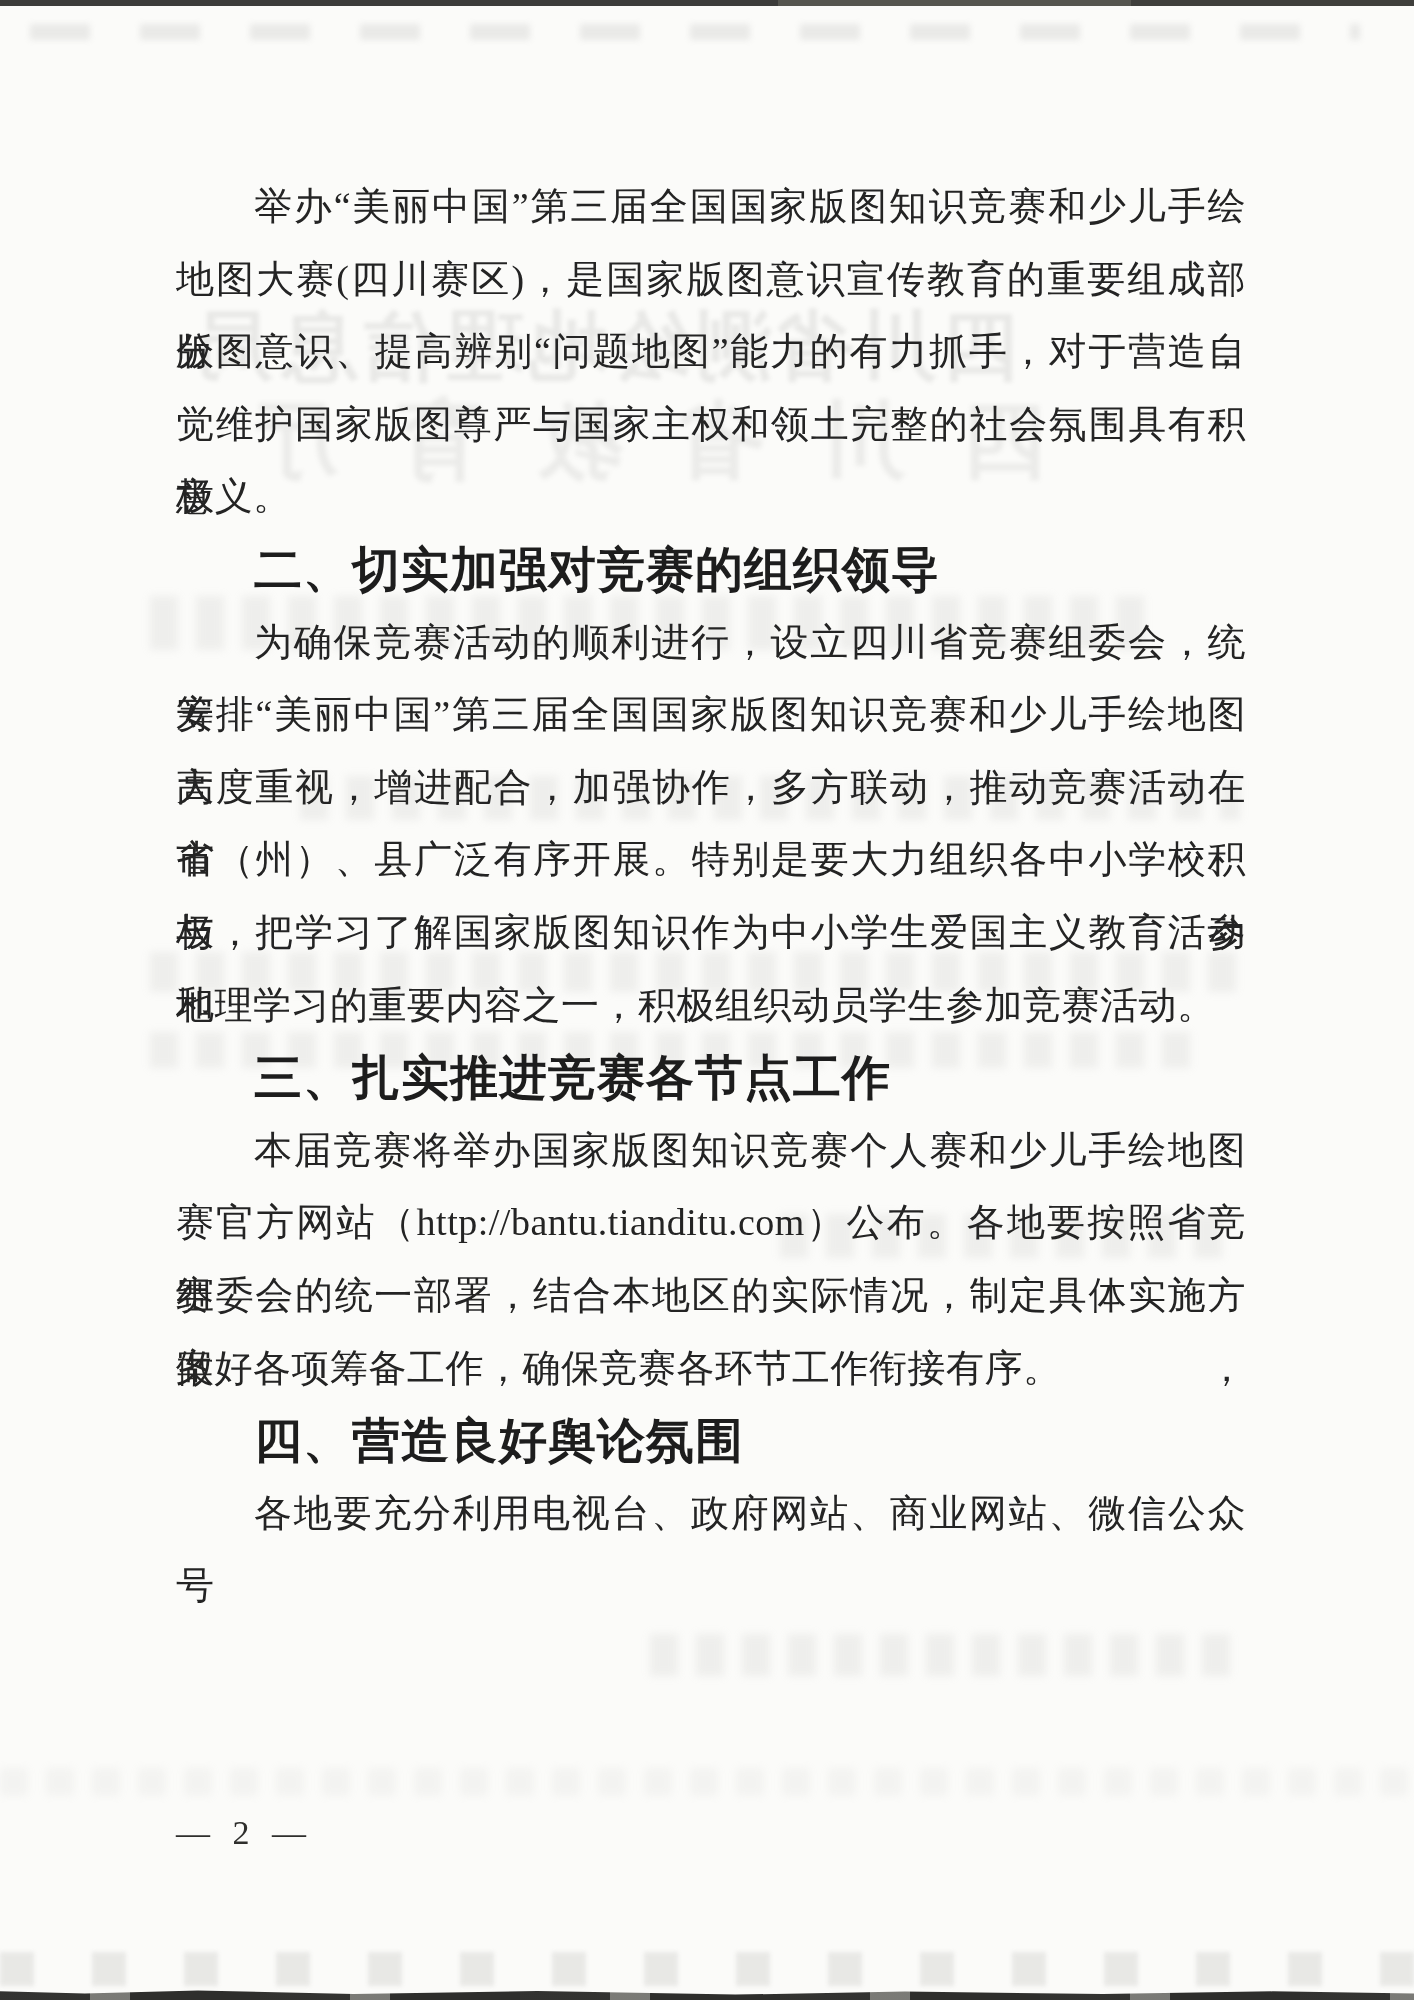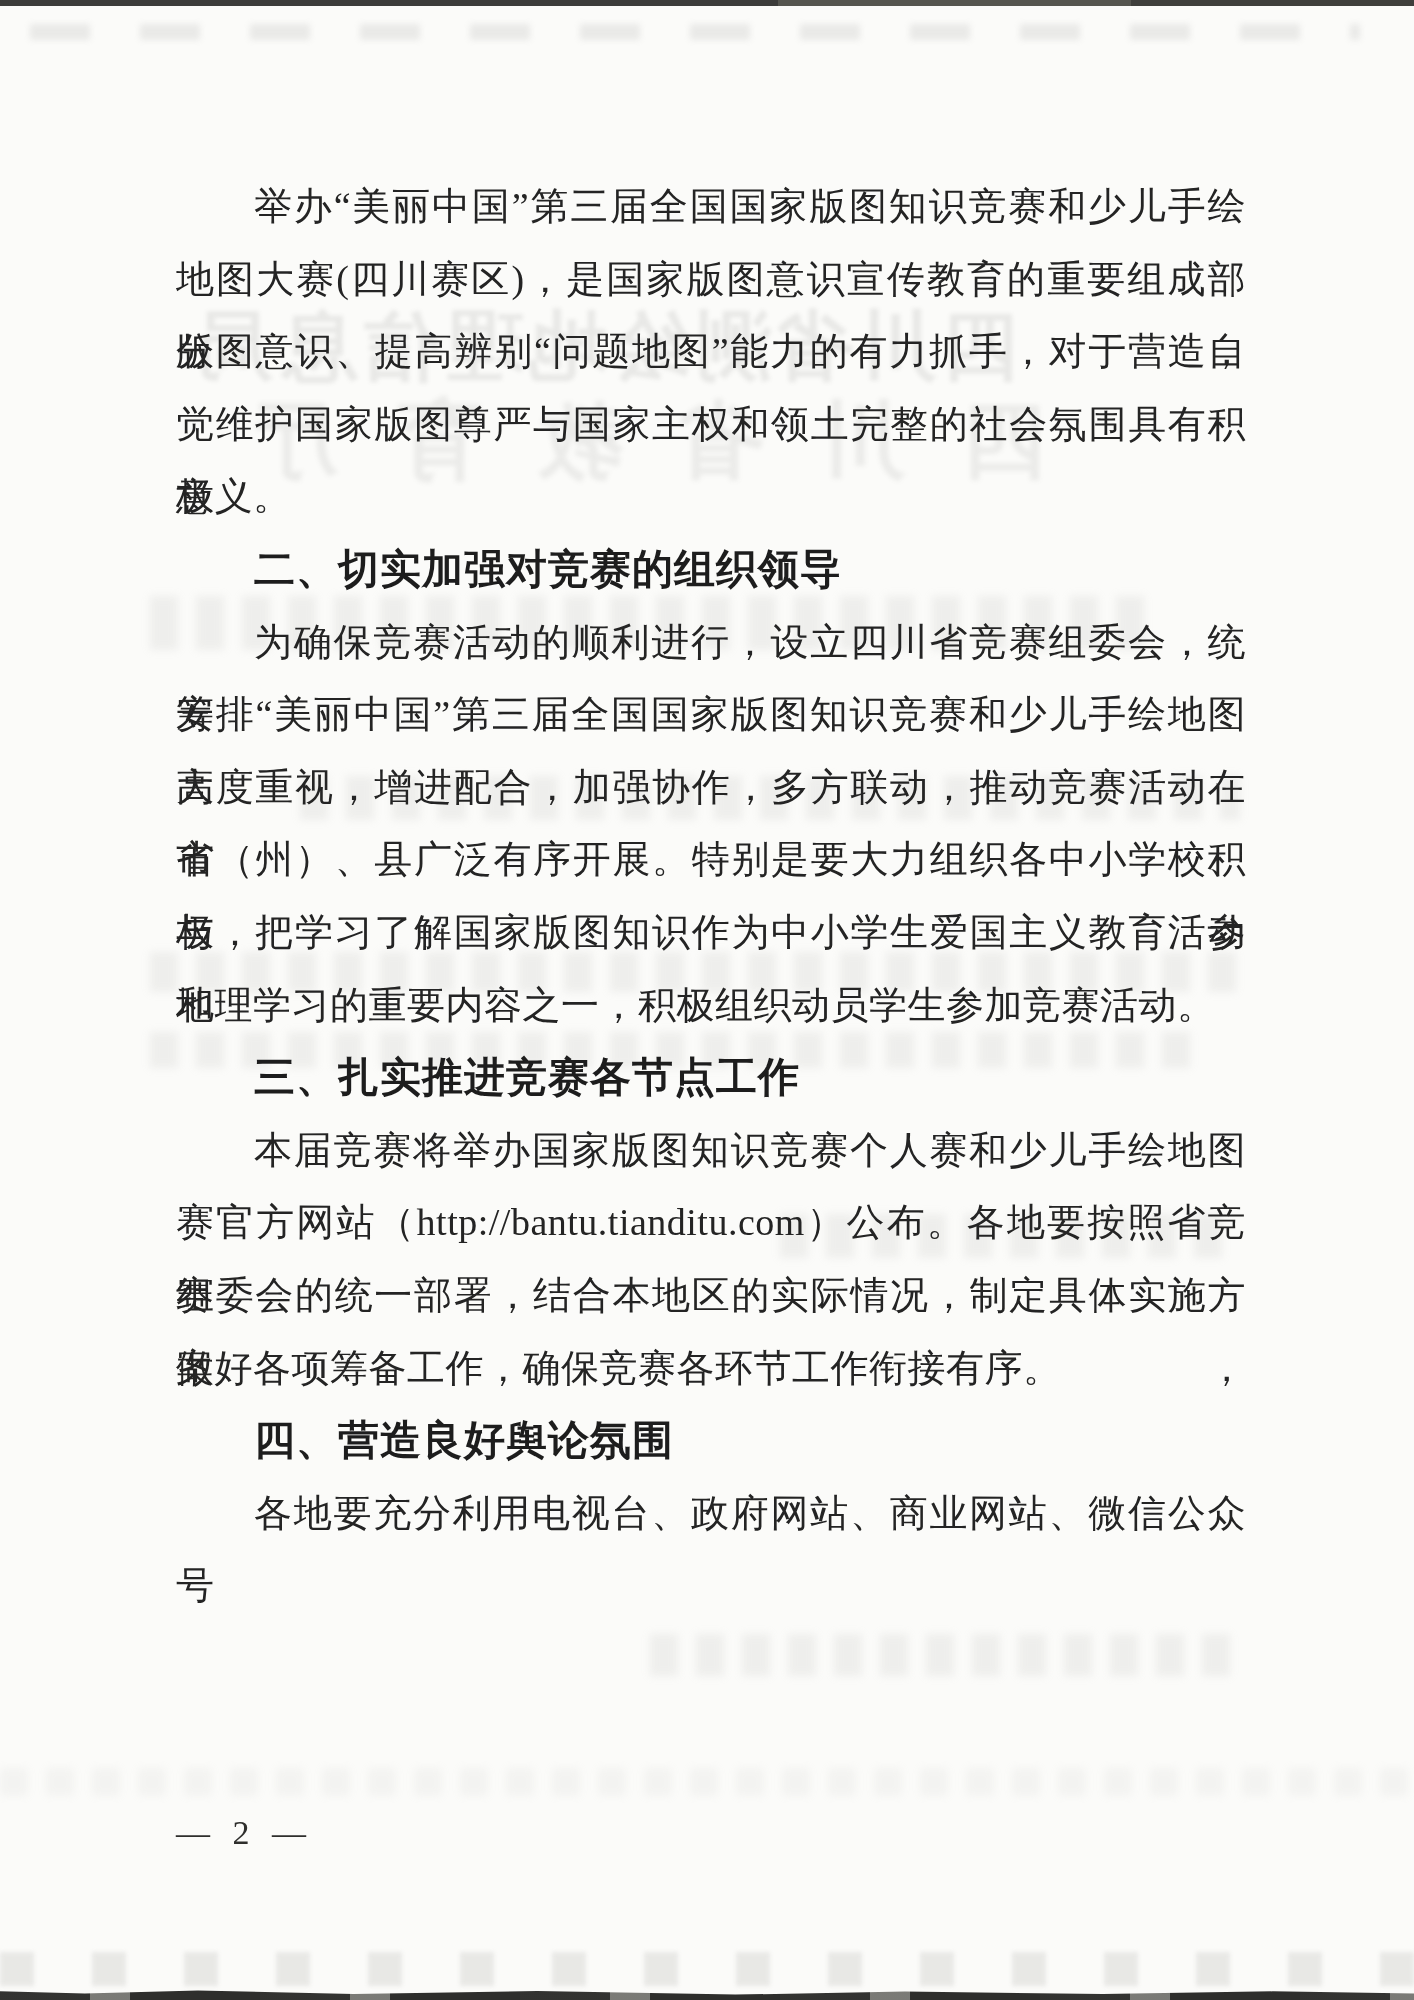--- a/index.html
+++ b/index.html
@@ -62,21 +62,21 @@
   .textcol { position:absolute; left:176px; top:170px; width:1070px; }
   .line {
     height:72.6px; line-height:72.6px;
     font-size:38px; color:#242424;
     letter-spacing:0.5px;
   }
   .j { text-align:justify; text-align-last:justify; text-justify:inter-character; }
   .indent { text-indent:78px; }
   .heading {
     font-family:"DejaVu Sans","Liberation Sans",sans-serif;
-    font-weight:bold; font-size:41px; color:#1d1d1d;
+    font-weight:bold; font-size:48px; color:#1d1d1d;
     text-indent:78px; letter-spacing:1px;
   }
 
   .page-number {
     position:absolute; left:176px; top:1814px;
     font-size:34px; color:#2e2e2c; letter-spacing:7px;
     font-family:"Liberation Serif","DejaVu Serif",serif;
   }
 </style>
 </head>

